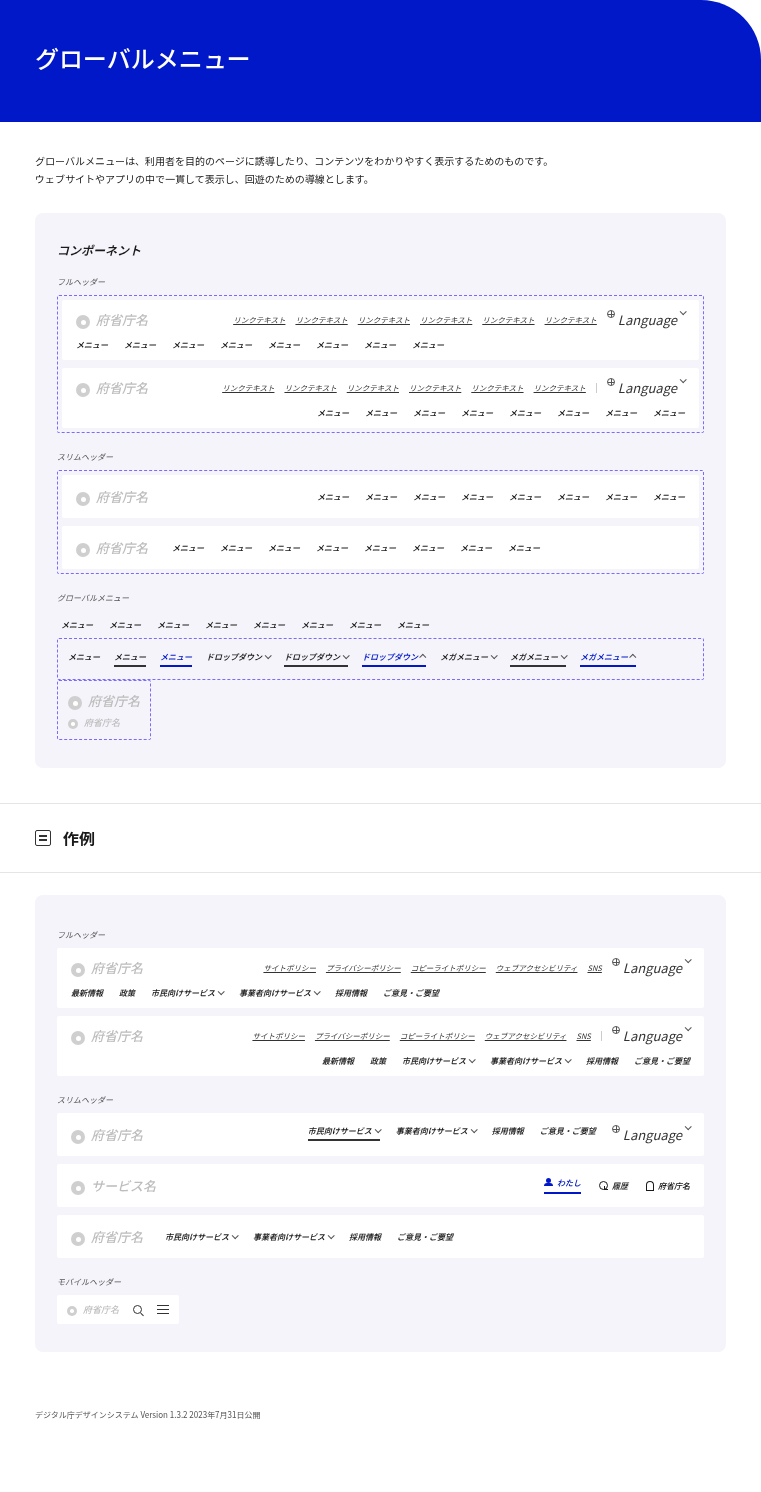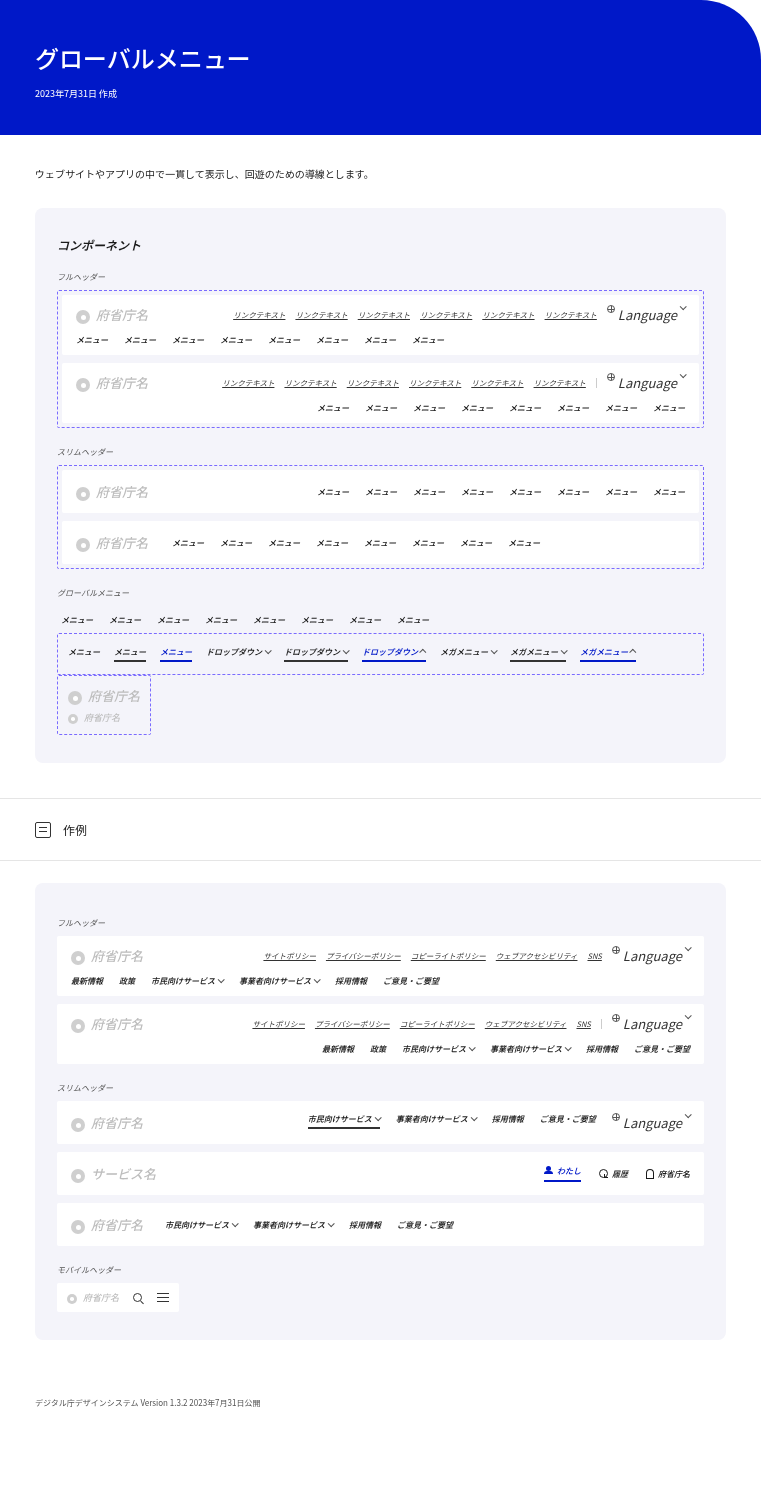--- a/index.html
+++ b/index.html
@@ -55,21 +55,21 @@
 .global-row { display: flex; gap: 16px; flex-wrap: wrap; padding: 8px 4px; }
 
 .logo-box { border: 1px dashed #7a6bff; border-radius: 2px; padding: 10px; display: inline-flex; flex-direction: column; gap: 6px; }
 
 .divider-bar { height: 1px; background: #e5e5e5; }
 .examples-head { display: flex; align-items: center; gap: 12px; padding: 22px 35px; }
 .doc-icon { width: 16px; height: 16px; border: 1.5px solid #333; border-radius: 2px; position: relative; }
 .doc-icon::before, .doc-icon::after { content: ""; position: absolute; left: 3px; right: 3px; height: 1.5px; background: #333; }
 .doc-icon::before { top: 4px; }
 .doc-icon::after { top: 8px; }
-.examples-head h2 { font-size: 12px; font-weight: 400; }
+.examples-head h2 { font-size: 16px; font-weight: 700; }
 
 .action-item { display: flex; align-items: center; gap: 4px; font-size: 8px; font-weight: 600; white-space: nowrap; }
 .action-item.blue { color: #0018c8; border-bottom: 2px solid #0018c8; padding-bottom: 4px; }
 .user-icon { width: 9px; height: 9px; }
 .user-icon::before { content: ""; display: block; width: 5px; height: 5px; border-radius: 50%; background: currentColor; margin: 0 auto; }
 .user-icon::after { content: ""; display: block; width: 9px; height: 3px; border-radius: 4px 4px 0 0; background: currentColor; }
 .clock-icon { width: 9px; height: 9px; border: 1.2px solid currentColor; border-radius: 50%; position: relative; }
 .clock-icon::after { content: ""; position: absolute; left: 50%; top: 50%; width: 3px; height: 3px; border-left: 1px solid currentColor; border-bottom: 1px solid currentColor; }
 .bell-icon { width: 8px; height: 9px; position: relative; border:1.2px solid currentColor; border-radius: 4px 4px 0 0; border-bottom:none; }
 .bell-icon::after{content:"";position:absolute;left:-1px;right:-1px;bottom:-1px;height:1px;background:currentColor;}
@@ -81,24 +81,24 @@
 .burger-icon { width: 12px; height: 10px; display: flex; flex-direction: column; justify-content: space-between; }
 .burger-icon span { height: 1.3px; background: #333; }
 
 .footer { padding: 22px 35px 60px; font-size: 8px; color: #555; }
 </style>
 </head>
 <body>
 
 <div class="hero">
   <h1>グローバルメニュー</h1>
-  <div class="date">2023年7月31日 作成</div>
 </div>
 
 <div class="intro">
+  <div>グローバルメニューは、利用者を目的のページに誘導したり、コンテンツをわかりやすく表示するためのものです。</div>
   <div>ウェブサイトやアプリの中で一貫して表示し、回遊のための導線とします。</div>
 </div>
 
 <div class="panel">
   <div class="section-title">コンポーネント</div>
 
   <div class="subsection-label">フルヘッダー</div>
   <div class="dashed-group pad">
 
     <div class="header-block">

